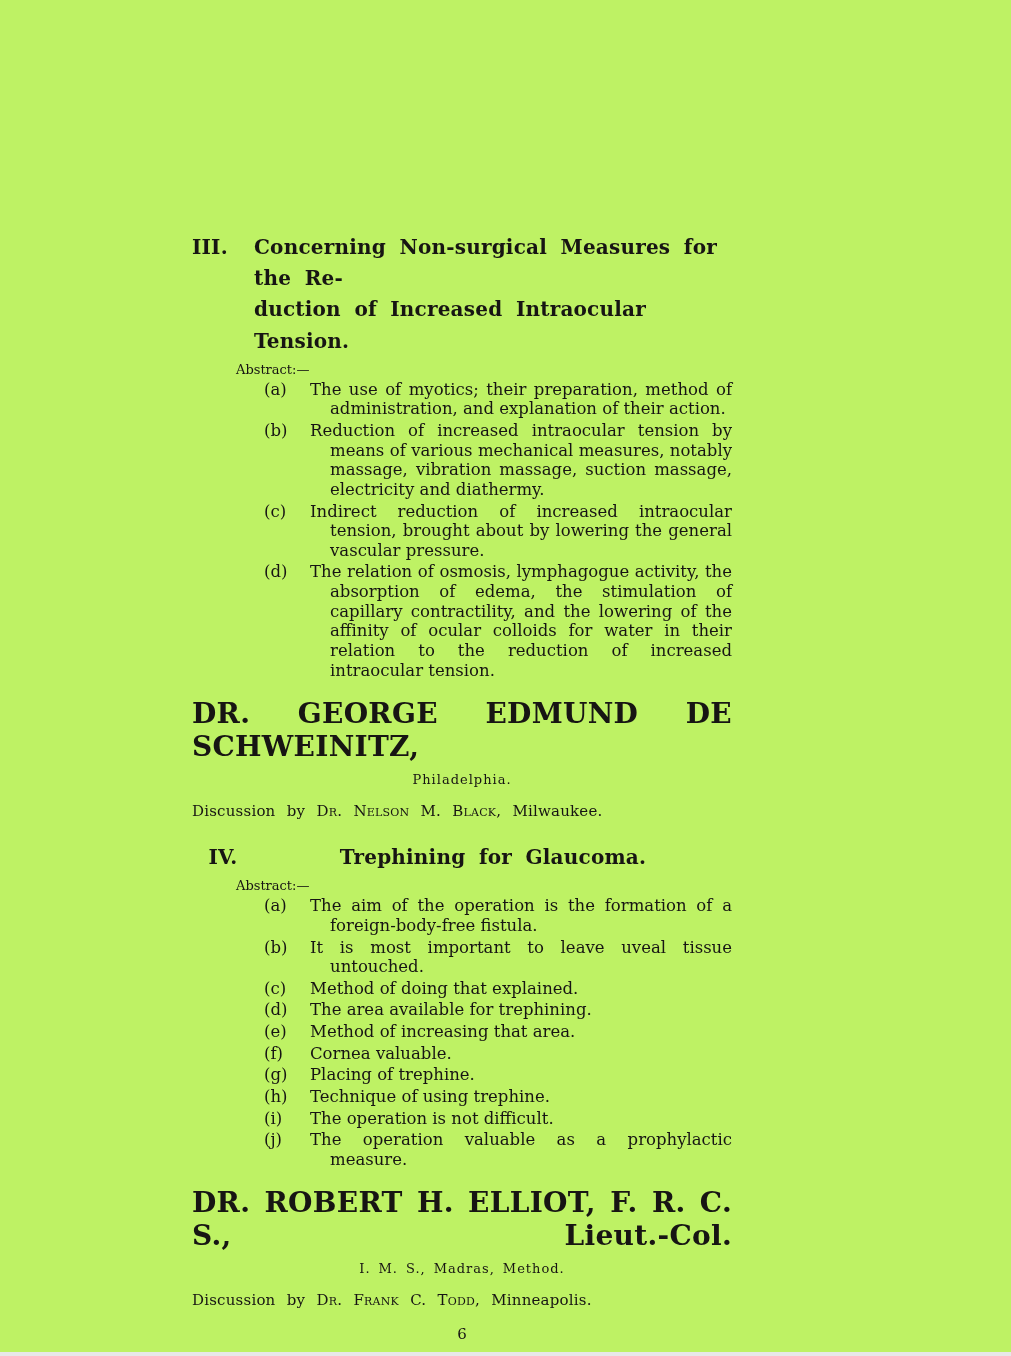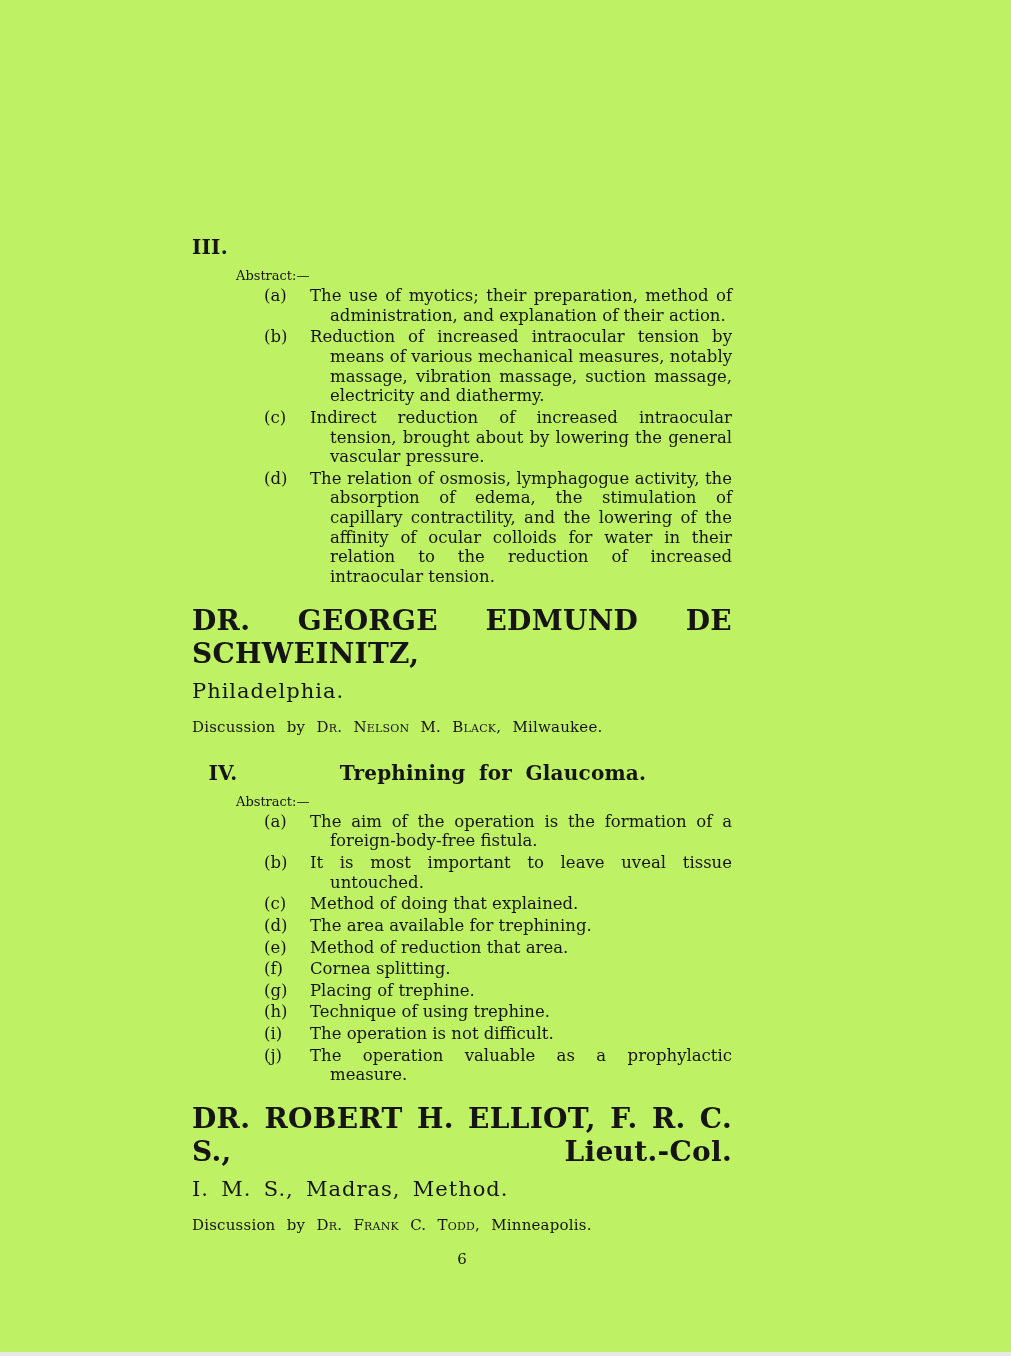--- a/index.html
+++ b/index.html
@@ -55,22 +55,22 @@
   .author {
     margin-top: 17px;
     font-weight: 700;
     font-size: 28px;
     letter-spacing: 0.3px;
     text-align: justify;
     text-align-last: justify;
   }
   .author-sub {
     margin-top: 9px;
-    font-size: 21px;
-    text-align: left;
+    font-size: 13px;
+    text-align: center;
     letter-spacing: 1px;
     word-spacing: 0.22em;
   }
   .discussion {
     margin-top: 15px;
     font-size: 15px;
     word-spacing: 0.42em;
     letter-spacing: 0.2px;
   }
   .sc { font-variant: small-caps; }
@@ -82,20 +82,22 @@
   }
 </style>
 </head>
 <body>
 
 <div class="sheet">
   <div class="content">
 
     <div class="sec-head">
       <span class="roman">III.</span>
+      <span class="title">Concerning Non-surgical Measures for the Re-
+duction of Increased Intraocular Tension.</span>
     </div>
 
     <div class="abs-label">Abstract:—</div>
 
     <div>
       <div class="abs-item">
         <span class="abs-ind"></span>
         <span class="abs-lab">(a)</span>
         <span class="abs-text">The use of myotics; their preparation, method of administration, and explanation of their action.</span>
       </div>
@@ -145,26 +147,26 @@
         <span class="abs-text">Method of doing that explained.</span>
       </div>
       <div class="abs-item">
         <span class="abs-ind"></span>
         <span class="abs-lab">(d)</span>
         <span class="abs-text">The area available for trephining.</span>
       </div>
       <div class="abs-item">
         <span class="abs-ind"></span>
         <span class="abs-lab">(e)</span>
-        <span class="abs-text">Method of reduction that area.</span>
+        <span class="abs-text">Method of increasing that area.</span>
       </div>
       <div class="abs-item">
         <span class="abs-ind"></span>
         <span class="abs-lab">(f)</span>
-        <span class="abs-text">Cornea splitting.</span>
+        <span class="abs-text">Cornea valuable.</span>
       </div>
       <div class="abs-item">
         <span class="abs-ind"></span>
         <span class="abs-lab">(g)</span>
         <span class="abs-text">Placing of trephine.</span>
       </div>
       <div class="abs-item">
         <span class="abs-ind"></span>
         <span class="abs-lab">(h)</span>
         <span class="abs-text">Technique of using trephine.</span>

